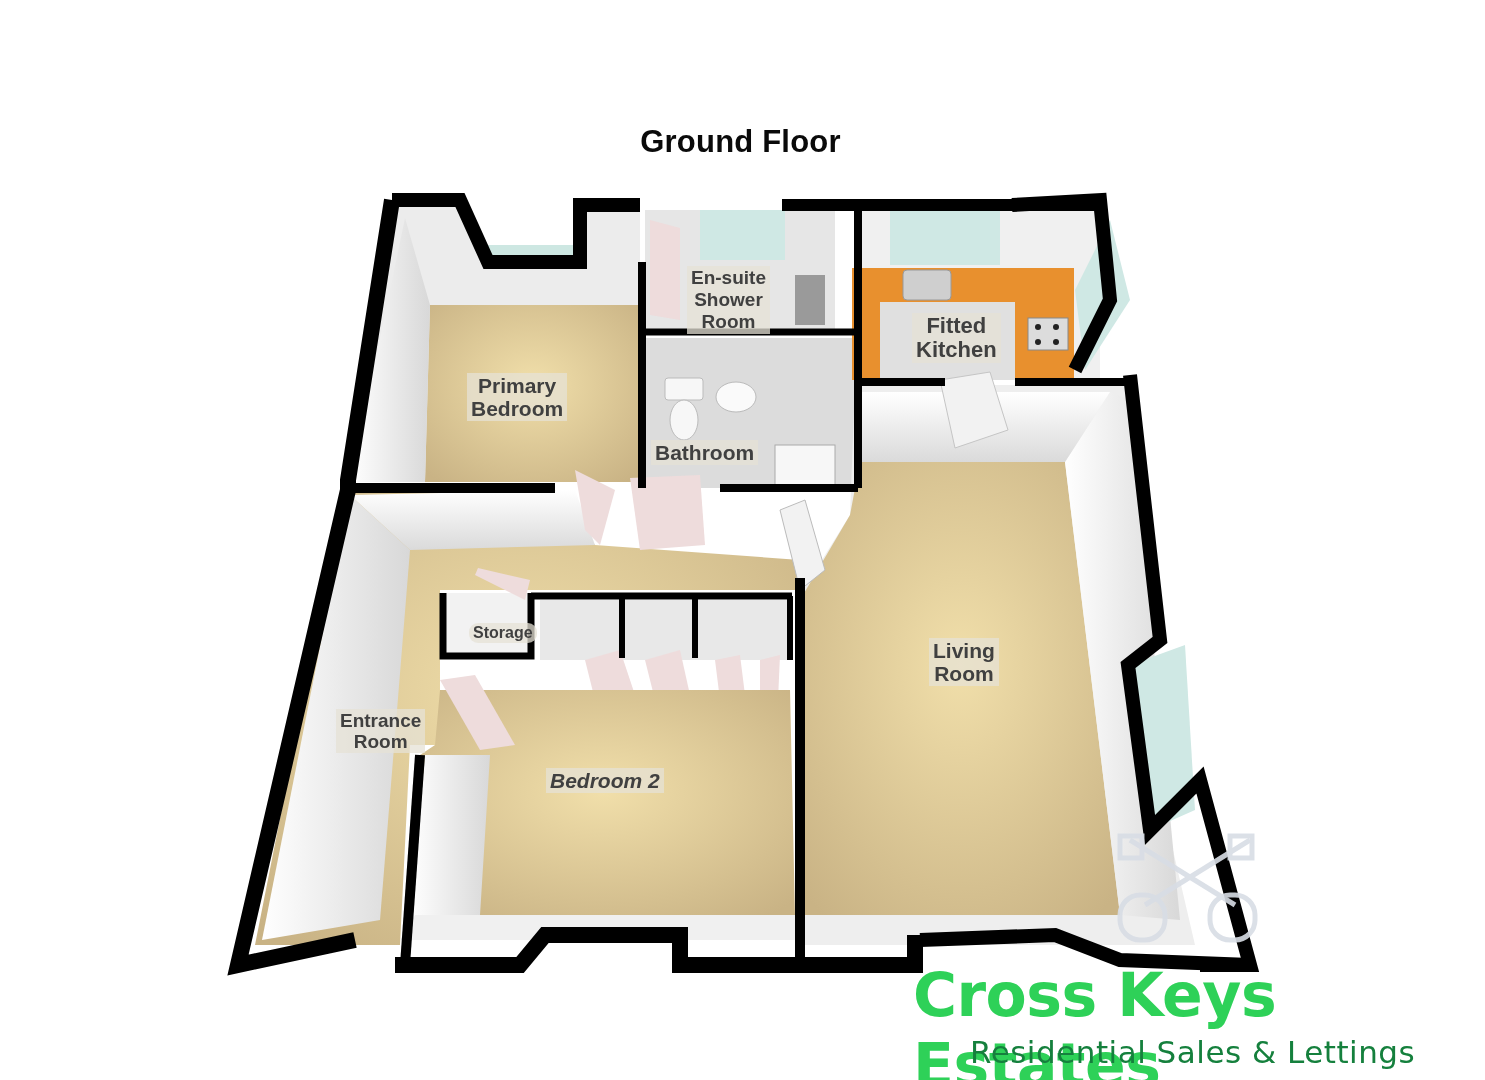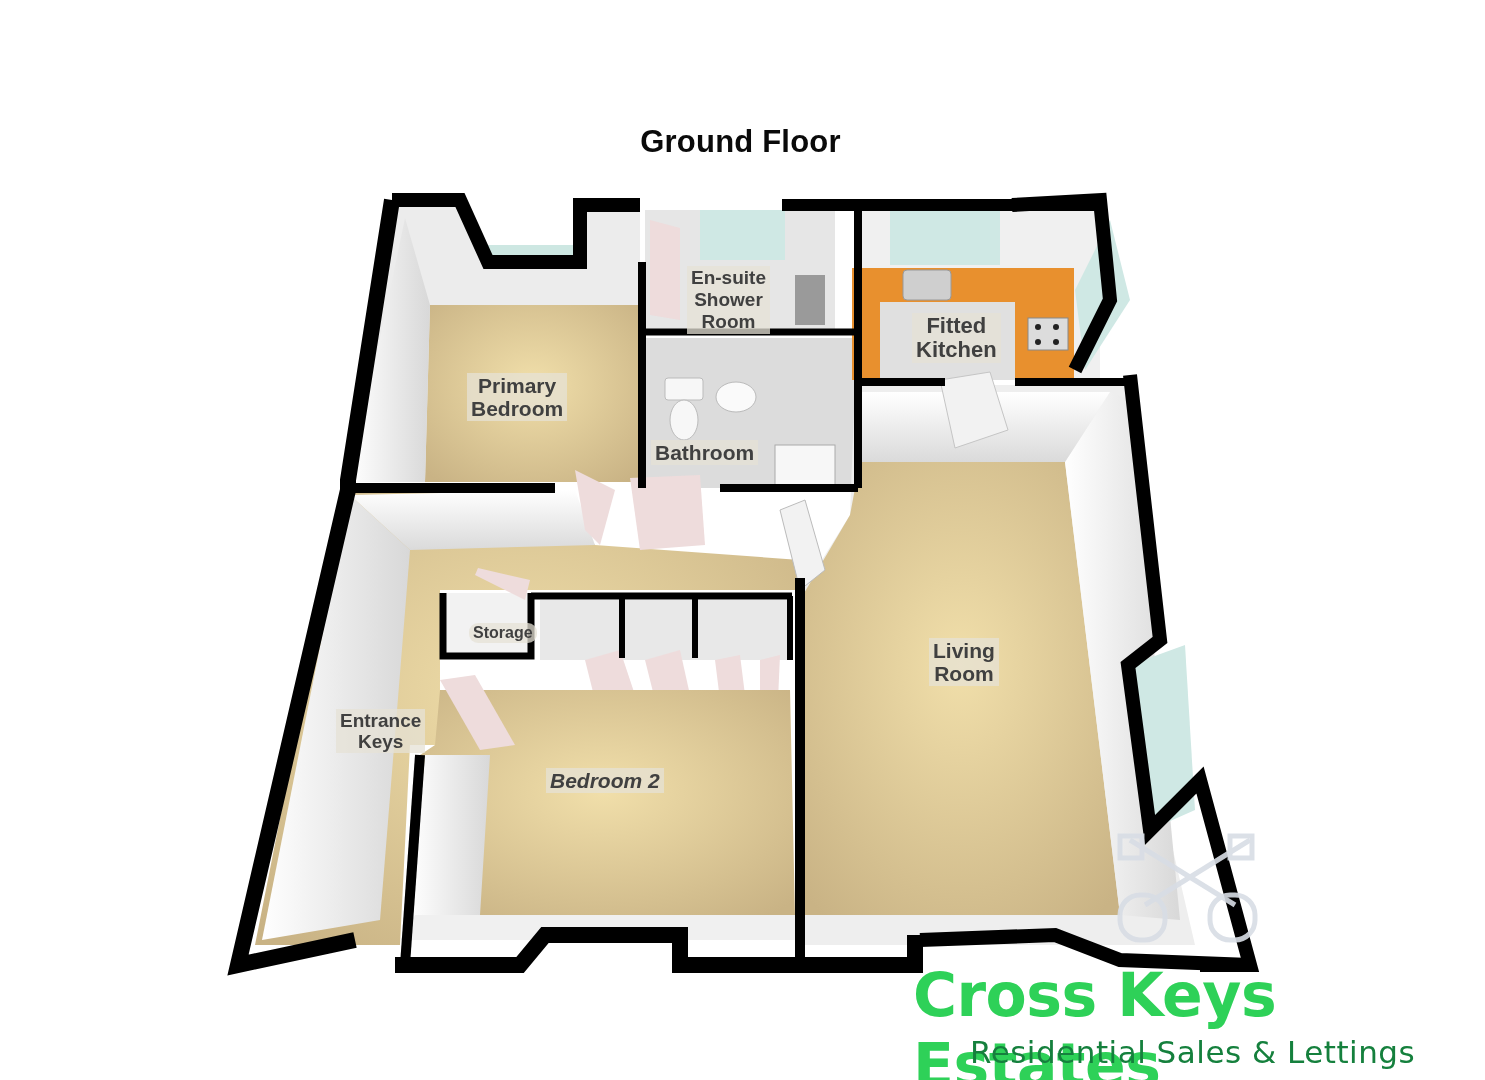--- a/index.html
+++ b/index.html
@@ -143,17 +143,17 @@
 <div class="room-label" style="left:687px;top:266px;font-size:19px;line-height:22px;">En-suite
 Shower
 Room</div>
 <div class="room-label" style="left:651px;top:424px;margin-top:16px;">Bathroom</div>
 <div class="room-label" style="left:912px;top:313px;font-size:22px;line-height:24px;text-align:center;">Fitted
 Kitchen</div>
 <div class="room-label" style="left:929px;top:638px;">Living
 Room</div>
 <div class="room-label" style="left:546px;top:768px;font-style:italic;">Bedroom 2</div>
 <div class="room-label" style="left:336px;top:709px;font-size:19px;line-height:21px;">Entrance
-Keys</div>
+Room</div>
 <div class="room-label small" style="left:469px;top:623px;">Storage</div>
 
 <div class="brand">Cross Keys Estates</div>
 <div class="tagline">Residential Sales &amp; Lettings</div>
 
 </body></html>

